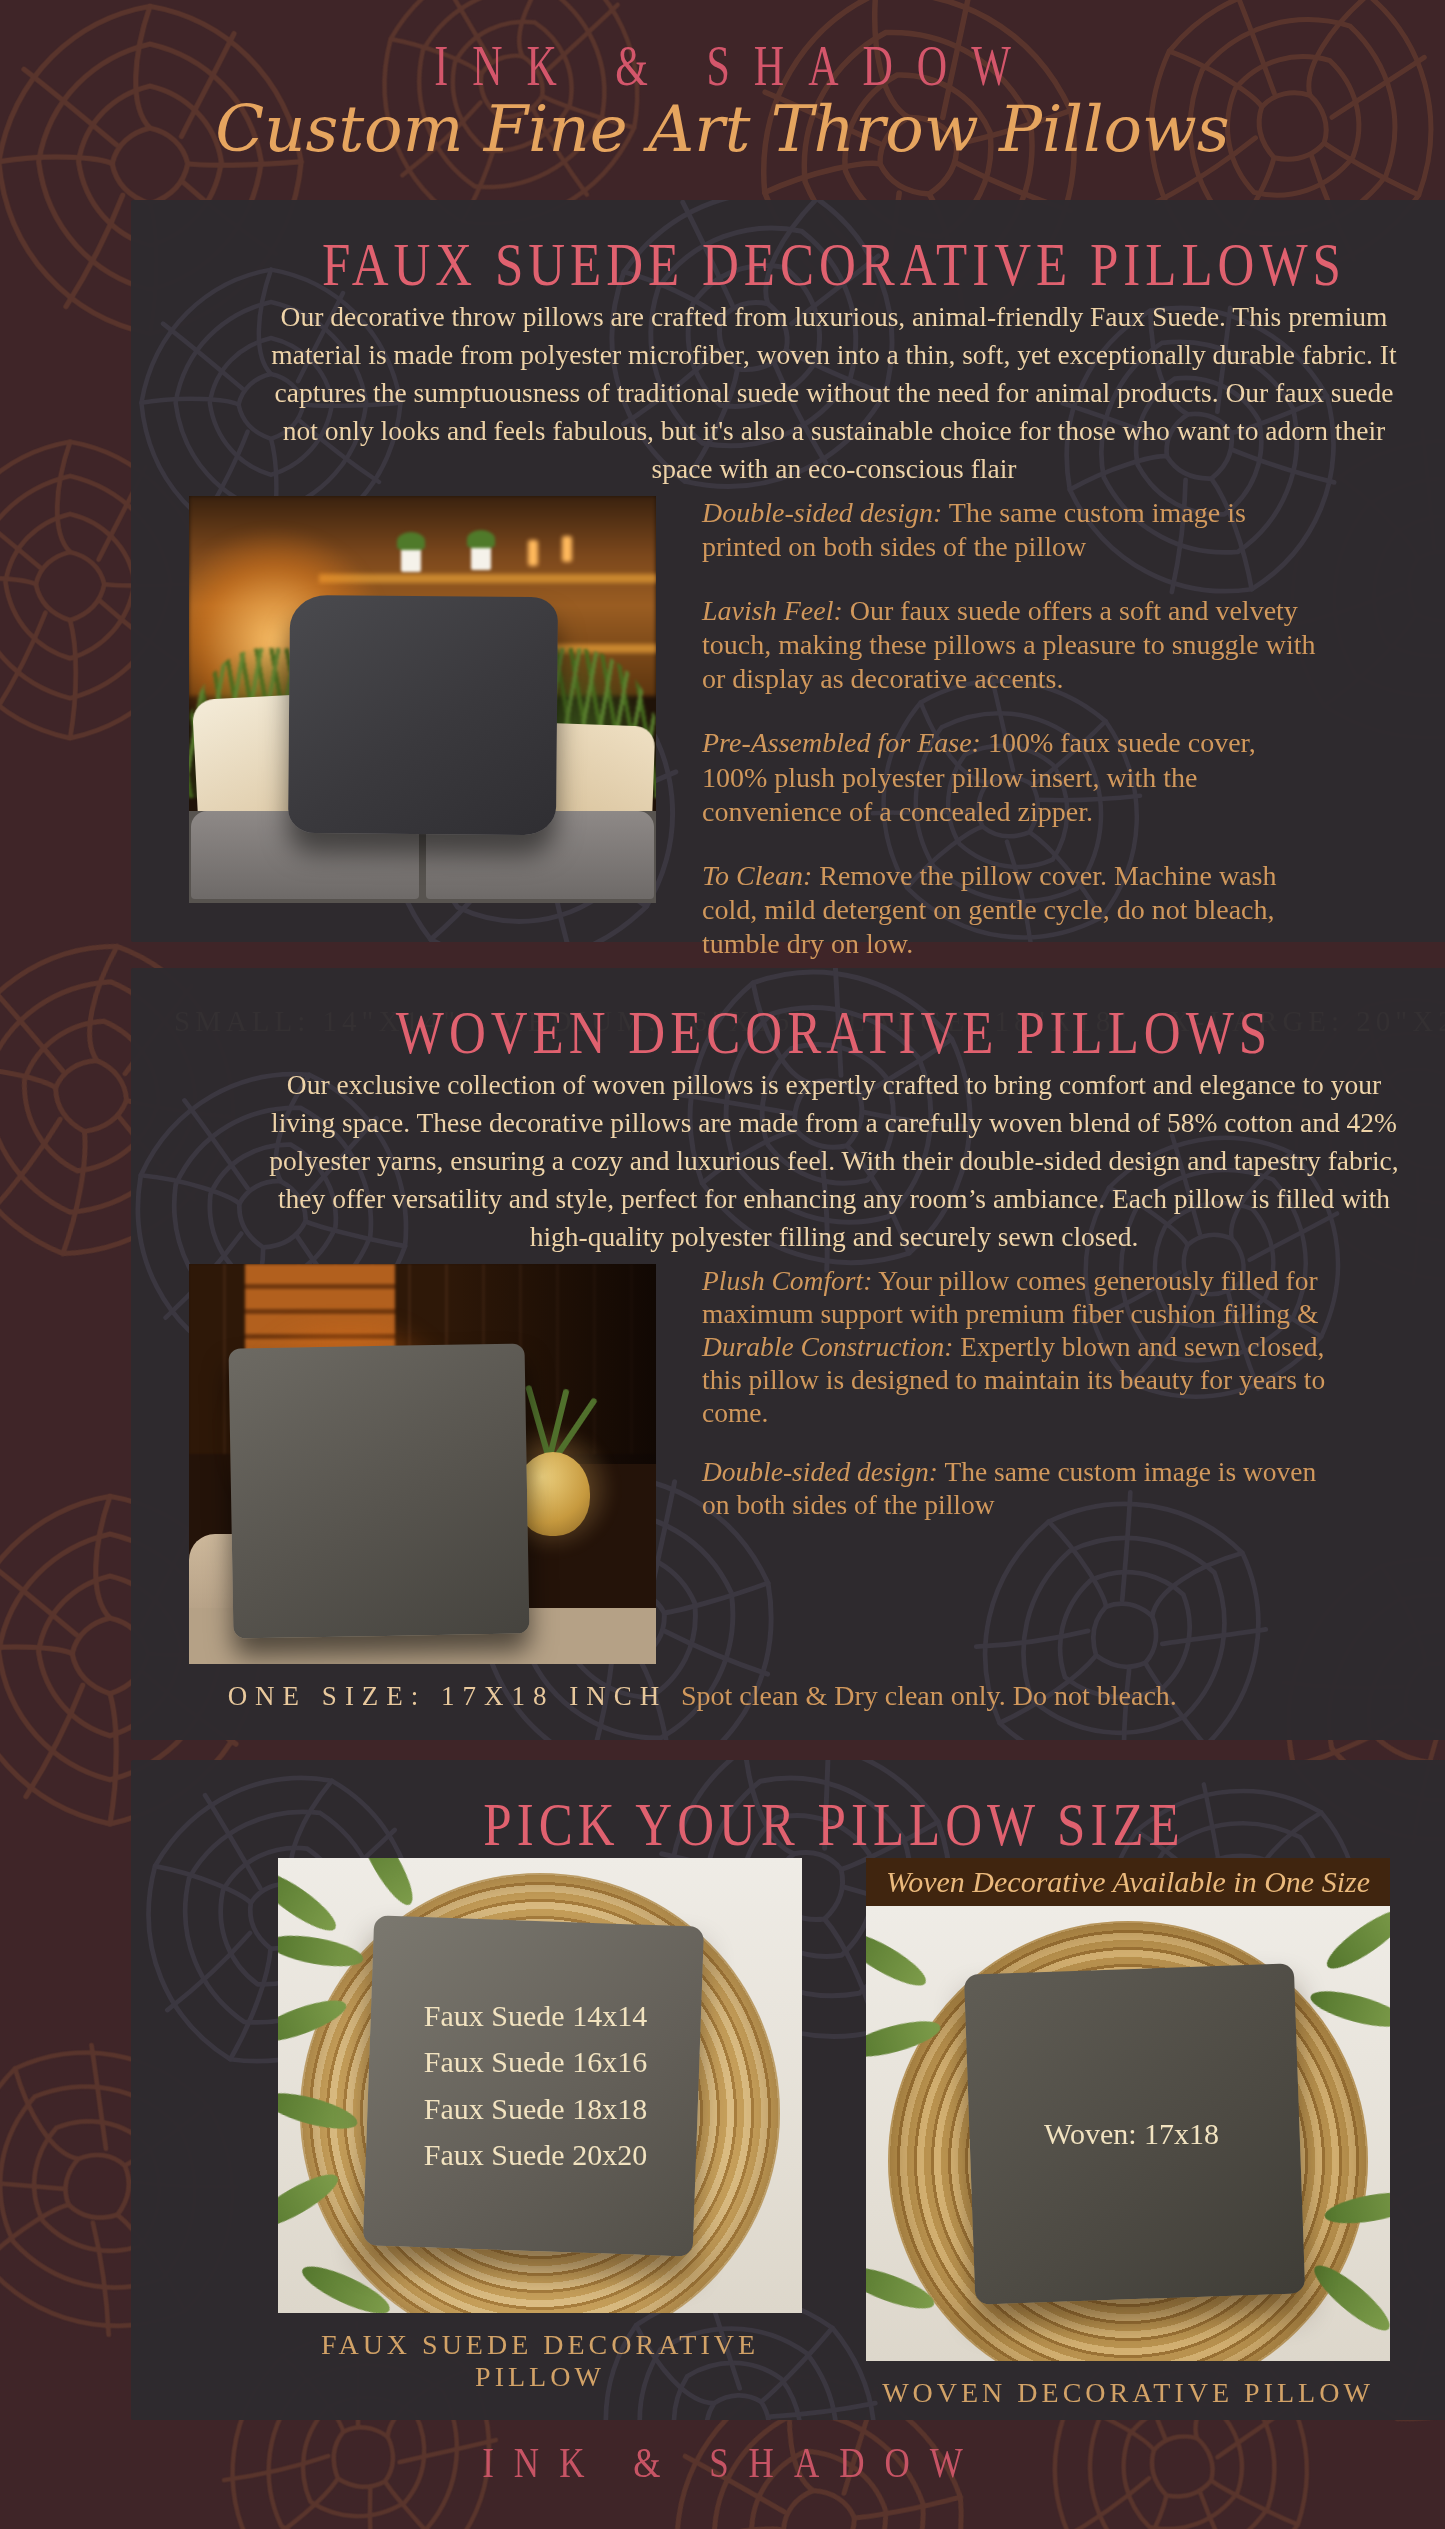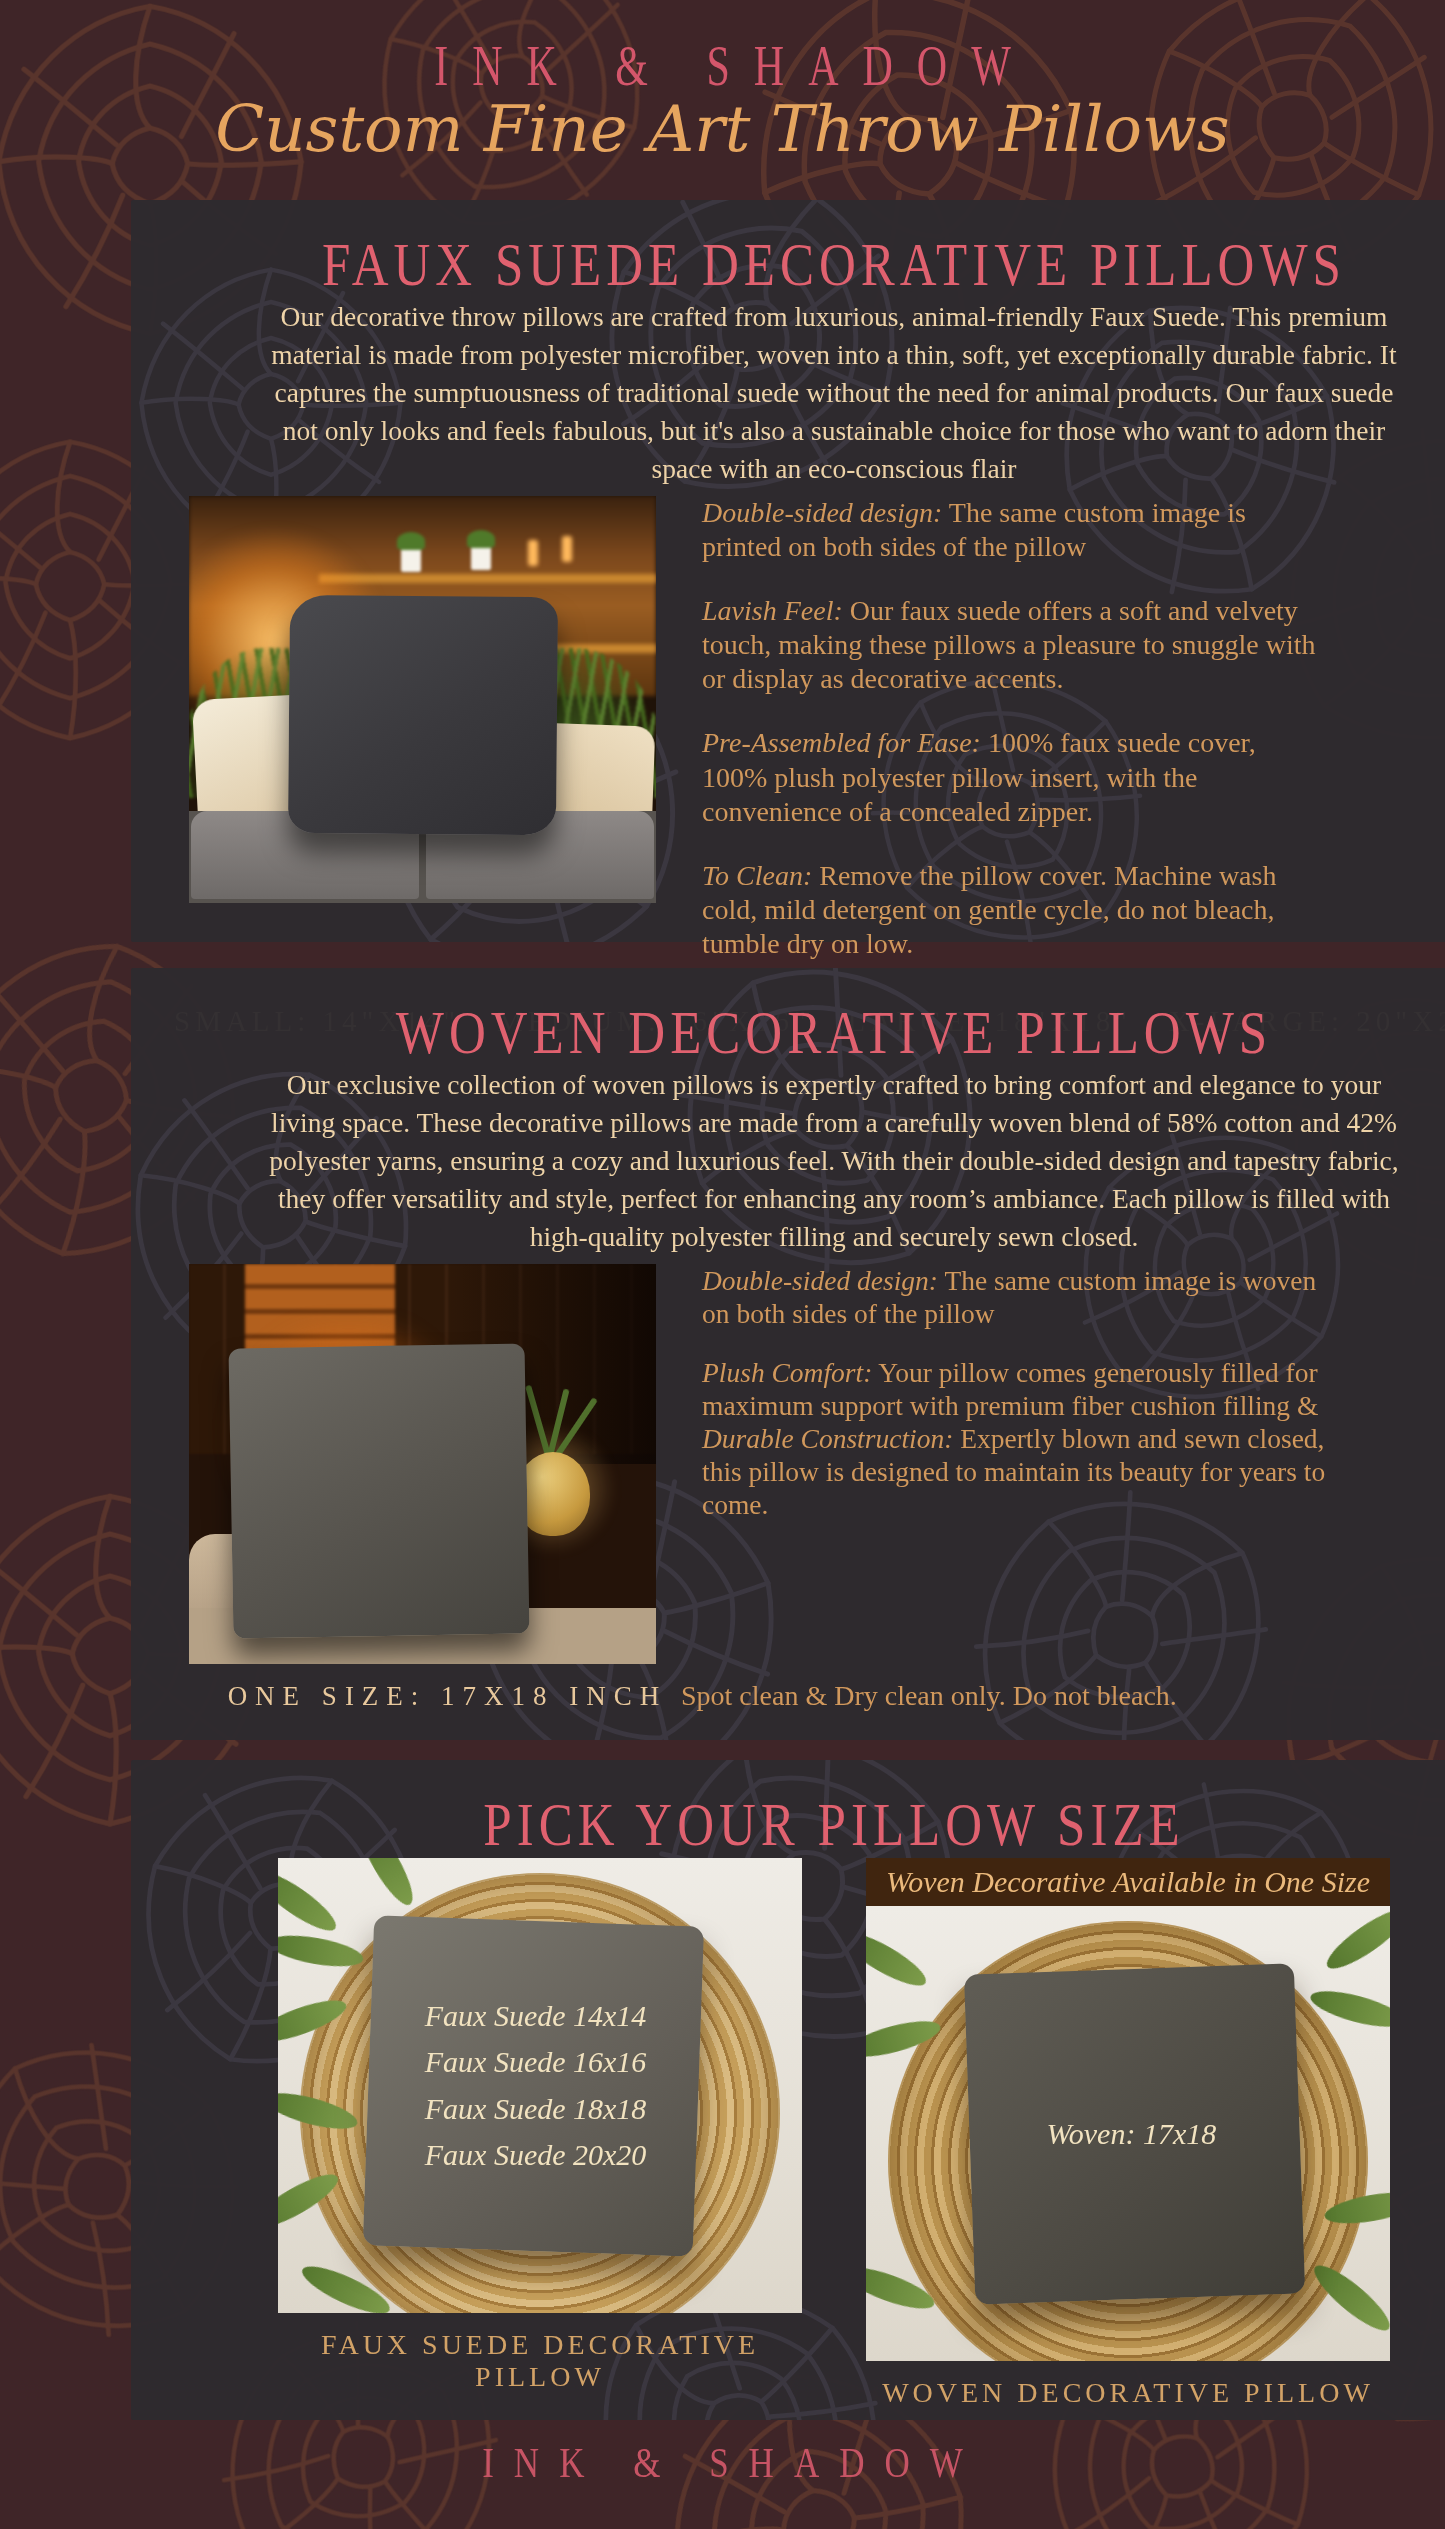--- a/index.html
+++ b/index.html
@@ -44,21 +44,21 @@
   .panel-2 .features{font-size:27.5px;line-height:1.2;}
   .panel-2 .features p{margin:0 0 26px 0;}
   .sizes-line{
     text-align:center;margin-top:14px;color:#e8c89c;font-size:29px;
     letter-spacing:5px;white-space:pre;
   }
   .bottom-row{display:flex;align-items:baseline;padding-left:83px;margin-top:16px;}
   .one-size{width:467px;text-align:center;color:#e8c89c;font-size:27px;letter-spacing:8px;}
   .care-line{color:#d1985c;font-size:28px;}
   
-  .photo{position:relative;overflow:hidden;flex:none;background:#1f1208;font-style:italic;}
+  .photo{position:relative;overflow:hidden;flex:none;background:#1f1208;}
   .photo-livingroom{width:467px;height:407px;}
   .lr-shelves{position:absolute;top:0;left:0;right:0;height:200px;
     background:linear-gradient(180deg,#3a220f 0%,#7c481c 30%,#9a5d22 55%,#5d350f 100%);
     filter:blur(2px);}
   .lr-shelfline{position:absolute;left:130px;right:0;height:9px;background:#c9872f;filter:blur(2px);}
   .lr-shelfline.s1{top:78px;} .lr-shelfline.s2{top:148px;}
   .lr-glow{position:absolute;left:-30px;top:30px;width:230px;height:230px;
     background:radial-gradient(circle,rgba(255,196,106,.95),rgba(255,140,30,.4) 45%,transparent 70%);
     filter:blur(6px);}
   .lr-plant{position:absolute;width:20px;height:24px;background:#f5f2ea;border-radius:2px;filter:blur(1.5px);}
@@ -249,22 +249,22 @@
         <div class="fp-couch"></div>
         <div class="fp-seat"></div>
         <div class="fp-potglow"></div>
         <div class="fp-sprig g1"></div>
         <div class="fp-sprig g2"></div>
         <div class="fp-sprig g3"></div>
         <div class="fp-pot"></div>
         <div class="fp-pillow"></div>
       </div>
       <div class="features">
+        <p class="feature"><em>Plush Comfort:</em><span> Your pillow comes generously filled for maximum support with premium fiber cushion filling  &amp; </span><em>Durable Construction:</em><span> Expertly blown and sewn closed, this pillow is designed to maintain its beauty for years to come.</span></p>
         <p class="feature"><em>Double-sided design:</em><span> The same custom image is woven on both sides of the pillow</span></p>
-        <p class="feature"><em>Plush Comfort:</em><span> Your pillow comes generously filled for maximum support with premium fiber cushion filling  &amp; </span><em>Durable Construction:</em><span> Expertly blown and sewn closed, this pillow is designed to maintain its beauty for years to come.</span></p>
       </div>
     </div>
     <div class="bottom-row">
       <div class="one-size">ONE SIZE: 17X18 INCH</div>
       <div class="care-line">Spot clean &amp; Dry clean only. Do not bleach.</div>
     </div>
   </div>
 </div>
 
 <div class="panel panel-3">

